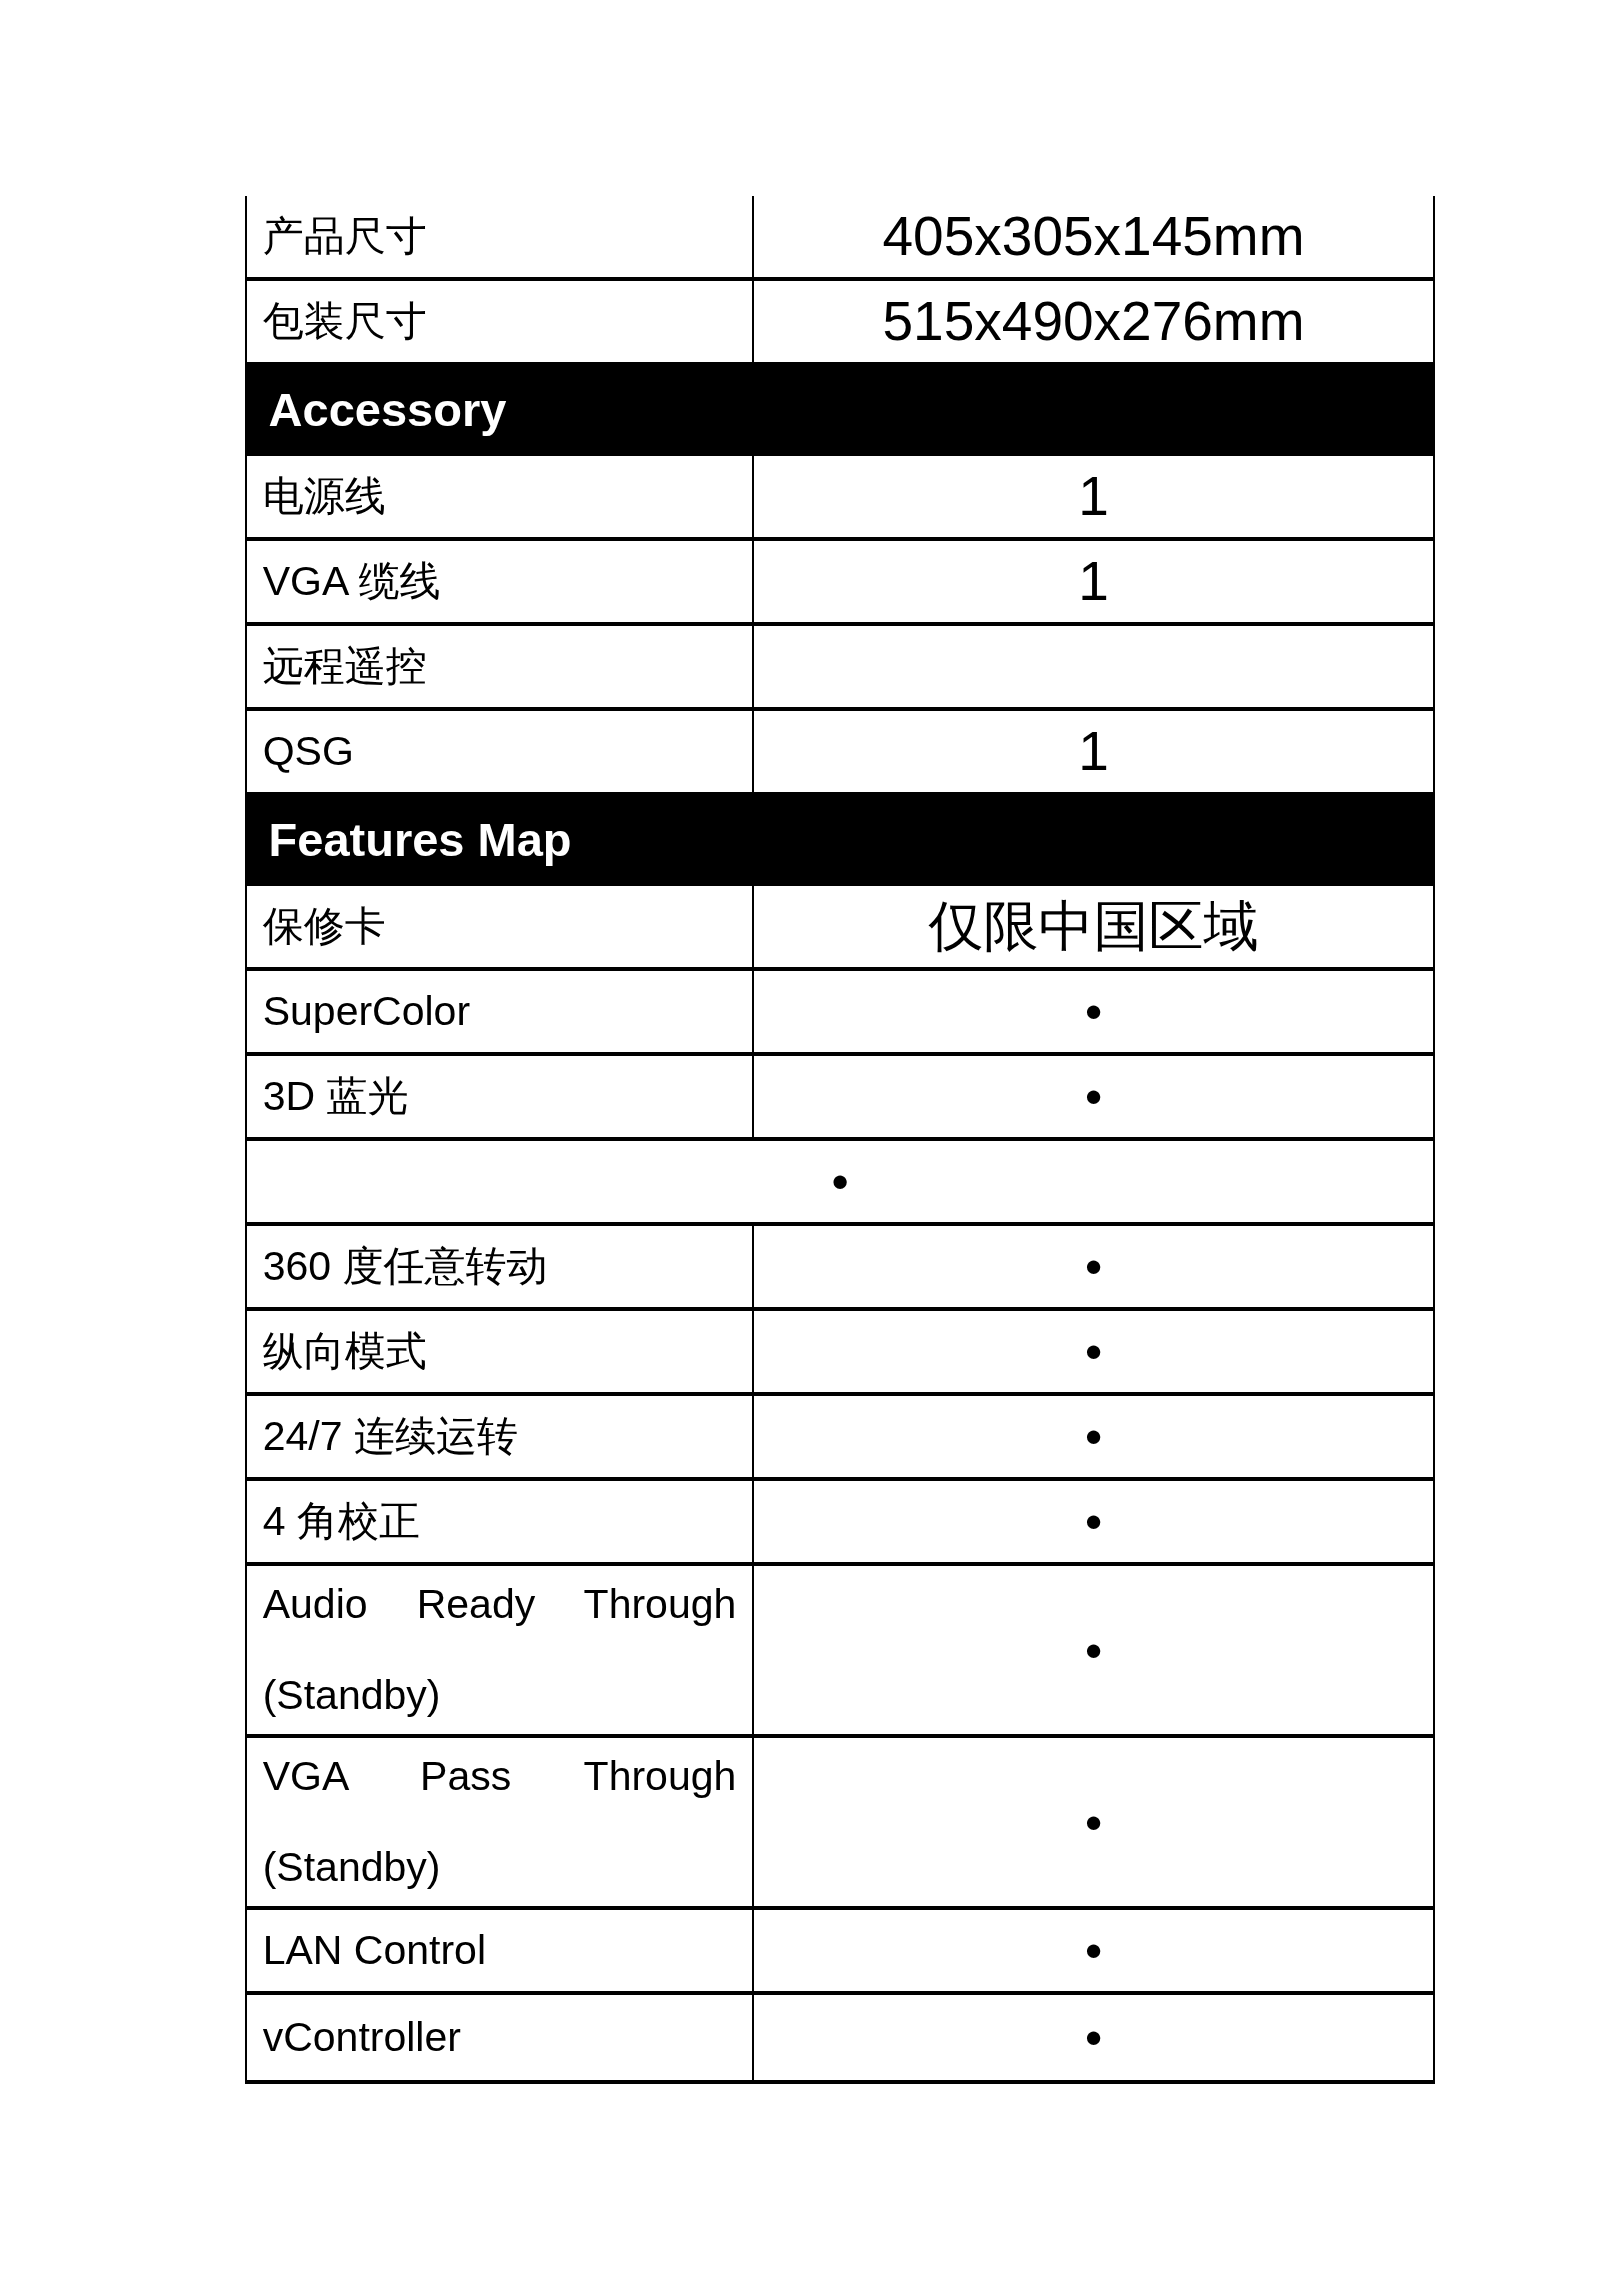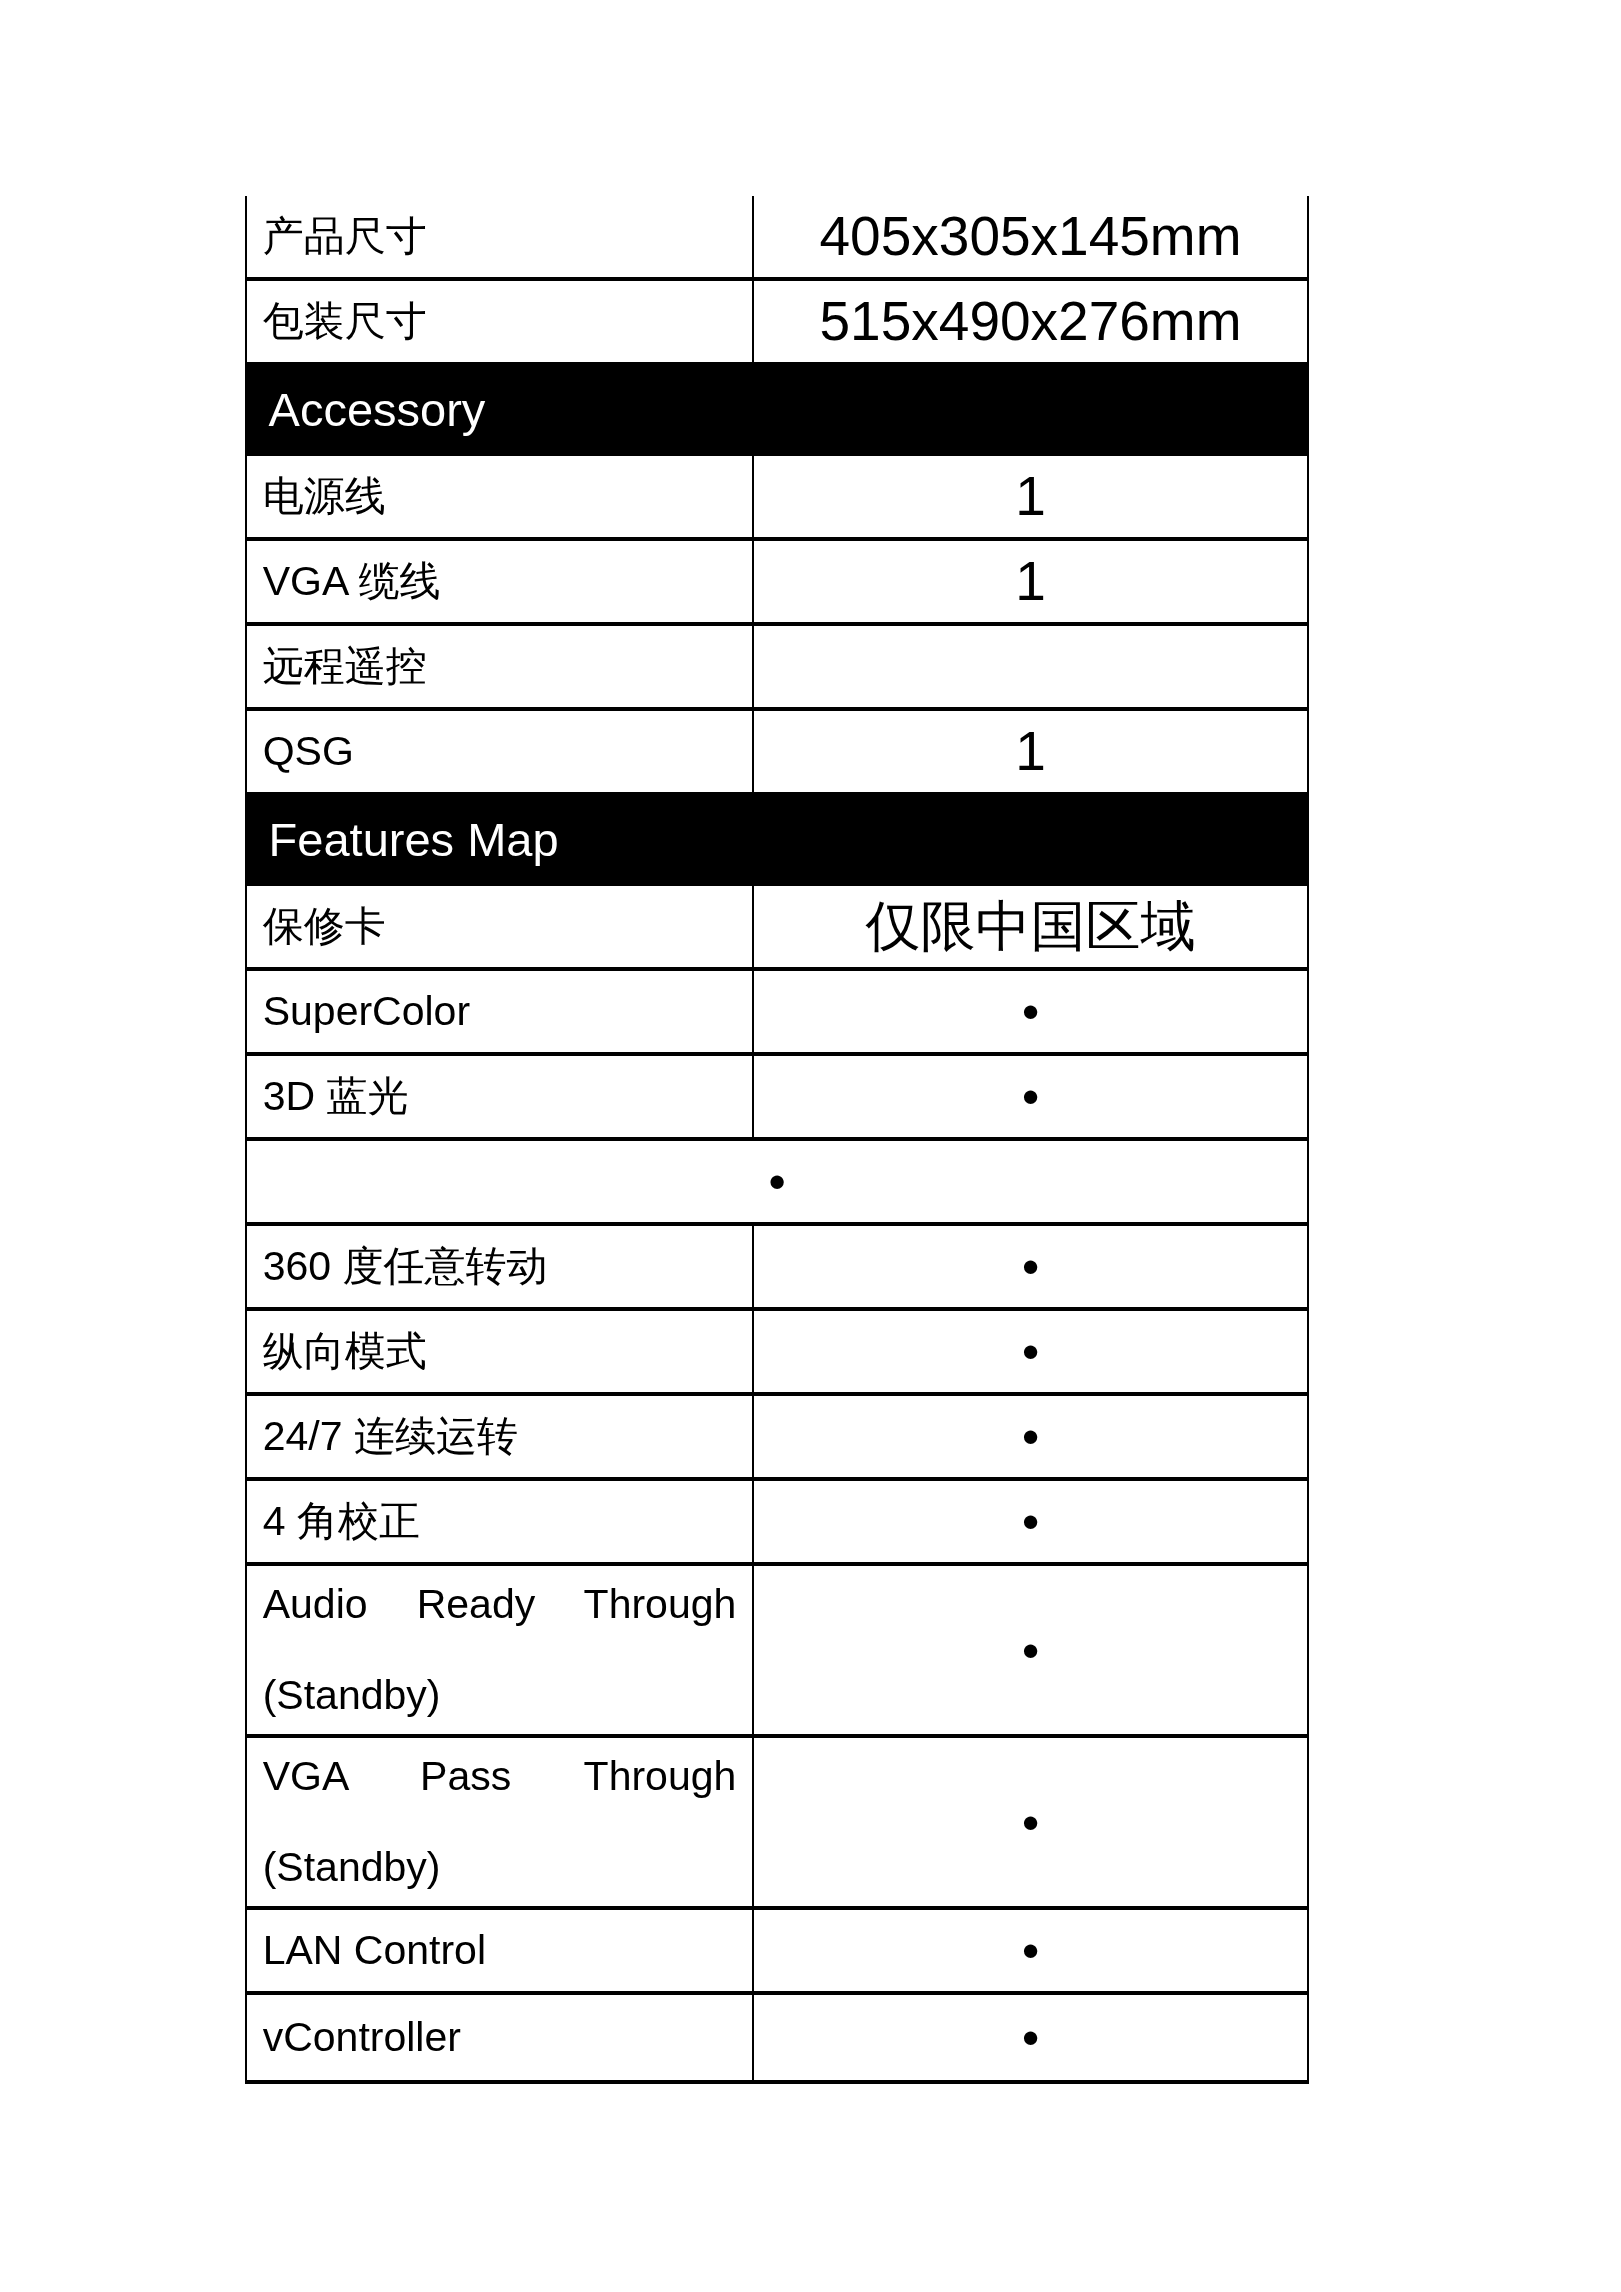--- a/index.html
+++ b/index.html
@@ -11,21 +11,21 @@
     width: 1621px;
     height: 2293px;
     position: relative;
     font-family: "Liberation Sans", "DejaVu Sans", sans-serif;
     color: #000000;
   }
   .spec-table {
     position: absolute;
     left: 245px;
     top: 196px;
-    width: 1064px;
+    width: 1190px;
     box-sizing: border-box;
     border-left: 2.9px solid #000000;
     border-right: 2.9px solid #000000;
     border-bottom: 4.9px solid #000000;
     background: #ffffff;
   }
   .row {
     display: flex;
     box-sizing: border-box;
     border-bottom: 4.9px solid #000000;
@@ -36,21 +36,21 @@
   .row.data { height: 85px; }
   .row.tall { height: 172px; }
   .row.section {
     height: 90px;
     background: #000000;
     color: #ffffff;
     align-items: center;
   }
   .section-title {
     font-size: 47px;
-    font-weight: normal;
+    font-weight: bold;
     padding-left: 21.6px;
     white-space: nowrap;
   }
   .cell {
     box-sizing: border-box;
   }
   .cell.label {
     width: 507px;
     border-right: 2.9px solid #000000;
     display: flex;

